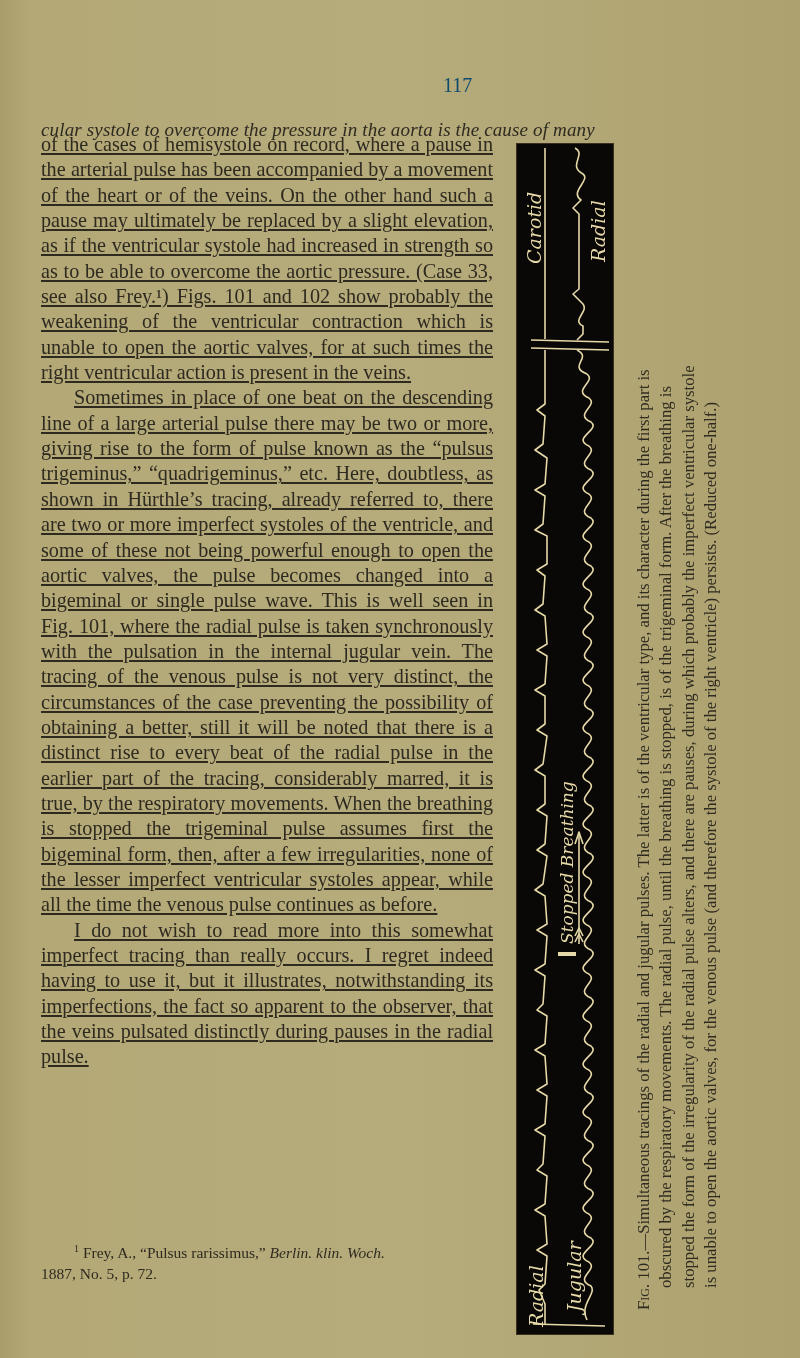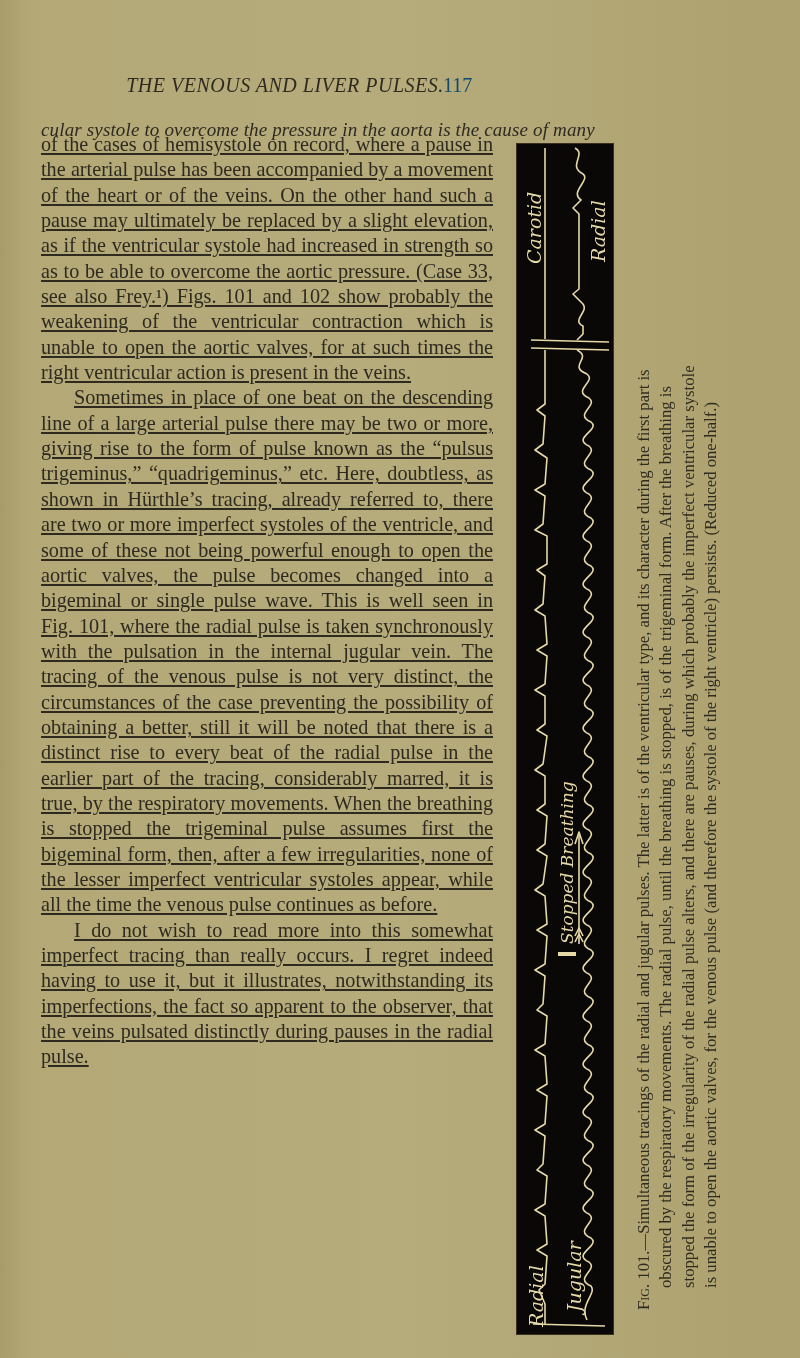--- a/index.html
+++ b/index.html
@@ -126,33 +126,34 @@
     }
     .caption .cap-cont {
       padding-left: 22px;
     }
     .sc { font-variant: small-caps; }
   </style>
 </head>
 <body>
 
 <header class="running-head">
-  <span class="running-title">THE VENOUS AND LIVER PULSES.</span>
   <span class="page-number">117</span>
 </header>
 
 <div class="full-line">cular systole to overcome the pressure in the aorta is the cause of many</div>
 
 <main class="body-text">
   <p>of the cases of hemisystole on record, where a pause in the arterial pulse has been accompanied by a movement of the heart or of the veins. On the other hand such a pause may ultimately be replaced by a slight elevation, as if the ventricular systole had increased in strength so as to be able to overcome the aortic pressure. (Case 33, see also Frey.¹) Figs. 101 and 102 show probably the weakening of the ventricular contraction which is unable to open the aortic valves, for at such times the right ventricular action is present in the veins.</p>
   <p class="indent">Sometimes in place of one beat on the descending line of a large arterial pulse there may be two or more, giving rise to the form of pulse known as the “pulsus trigeminus,” “quadrigeminus,” etc. Here, doubtless, as shown in Hürthle’s tracing, already referred to, there are two or more imperfect systoles of the ventricle, and some of these not being powerful enough to open the aortic valves, the pulse becomes changed into a bigeminal or single pulse wave. This is well seen in Fig. 101, where the radial pulse is taken synchronously with the pulsation in the internal jugular vein. The tracing of the venous pulse is not very distinct, the circumstances of the case preventing the possibility of obtaining a better, still it will be noted that there is a distinct rise to every beat of the radial pulse in the earlier part of the tracing, considerably marred, it is true, by the respiratory movements. When the breathing is stopped the trigeminal pulse assumes first the bigeminal form, then, after a few irregularities, none of the lesser imperfect ventricular systoles appear, while all the time the venous pulse continues as before.</p>
   <p class="indent">I do not wish to read more into this somewhat imperfect tracing than really occurs. I regret indeed having to use it, but it illustrates, notwithstanding its imperfections, the fact so apparent to the observer, that the veins pulsated distinctly during pauses in the radial pulse.</p>
 </main>
 
 <div class="footnote">
+  <div class="fn-first"><sup>1</sup> <span>Frey, A., </span><span>“Pulsus rarissimus,” </span><em>Berlin. klin. Woch.</em></div>
+  <div>1887, No. 5, p. 72.</div>
 </div>
 
 <figure class="figure-panel" style="margin:0;">
   <svg width="96" height="1190" viewBox="0 0 96 1190">
     <g fill="none" stroke="#e6d9a8" stroke-width="1.6" stroke-linejoin="round">
 
       <path d="M28 4 L28 195"></path>
       <path d="M58 4 C70 10 50 22 66 30 C74 36 52 48 64 56 L56 64 L62 70 L62 145 L56 150 L66 160 C72 168 54 176 66 182 L66 190 L60 196"></path>
       <path d="M14 196 L92 198"></path>
       <path d="M14 204 L92 206"></path>

